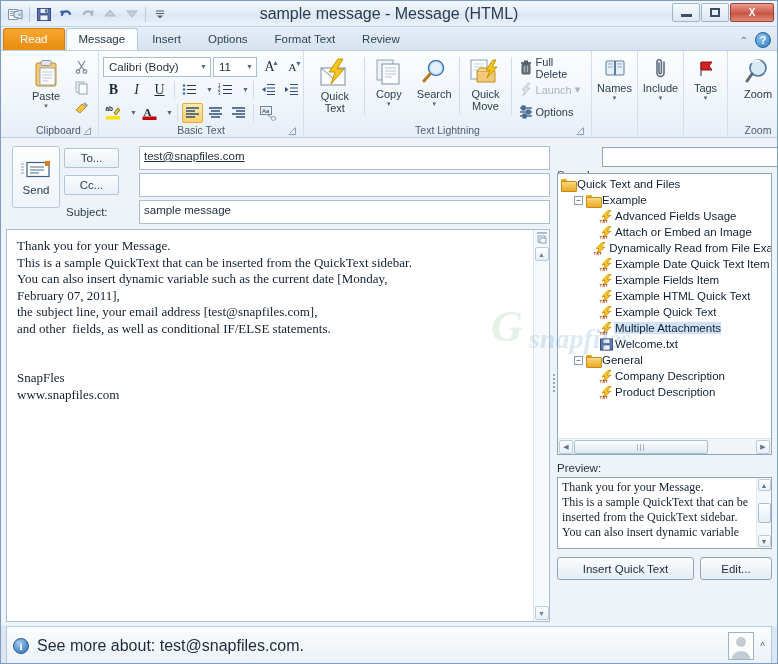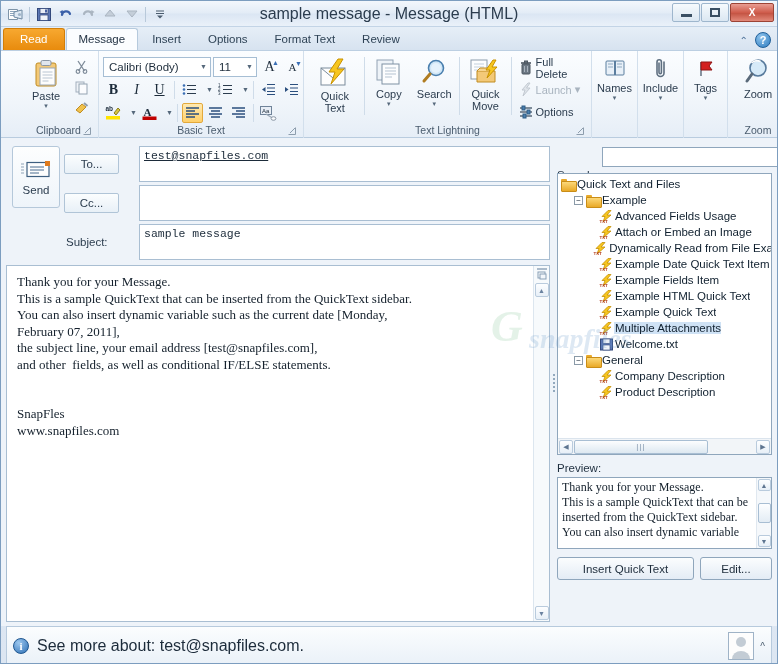--- a/index.html
+++ b/index.html
@@ -211,25 +211,25 @@
     background: linear-gradient(#fbfdfe, #e8f0f7);
     font-size: 11.5px; color: #2b3c4e;
     display: flex; align-items: center; justify-content: center;
   }
   .hdr-lbl {
     width: 55px; height: 20px; line-height: 20px;
     font-size: 11.5px; color: #2b3c4e;
     text-align: left; padding-left: 2px;
   }
   .hdr-input {
-    flex: 1; height: 36px;
+    flex: 1; height: 24px;
     border: 1px solid #a9bed2; background: #fff;
     font-size: 11.5px; color: #1c2b3a;
     line-height: 18px; padding: 0 4px;
-    overflow: hidden; white-space: nowrap; font-family: Liberation Mono, monospace;
+    overflow: hidden; white-space: nowrap;
   }
   .hdr-input .recip { text-decoration: underline; }
 
   .editor-wrap {
     flex: 1; margin-top: 5px;
     border: 1px solid #a9bed2;
     background: #fff;
     display: flex;
     min-height: 0;
     position: relative;

